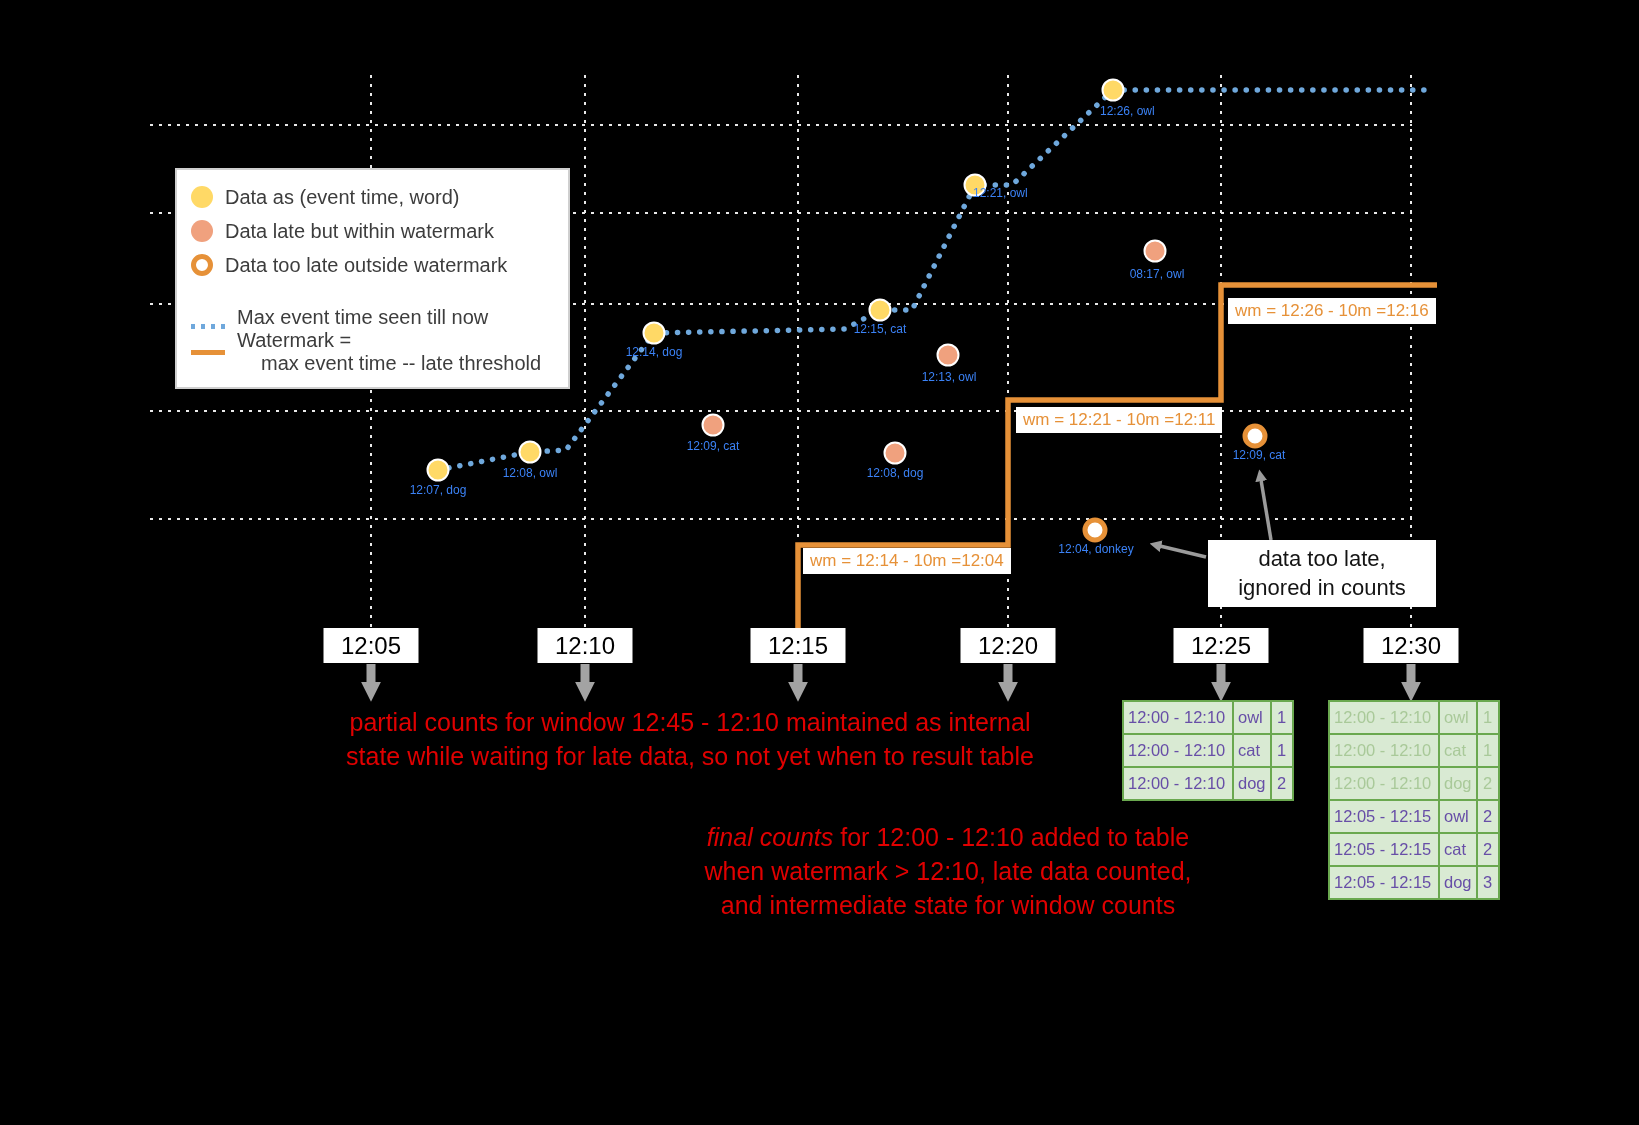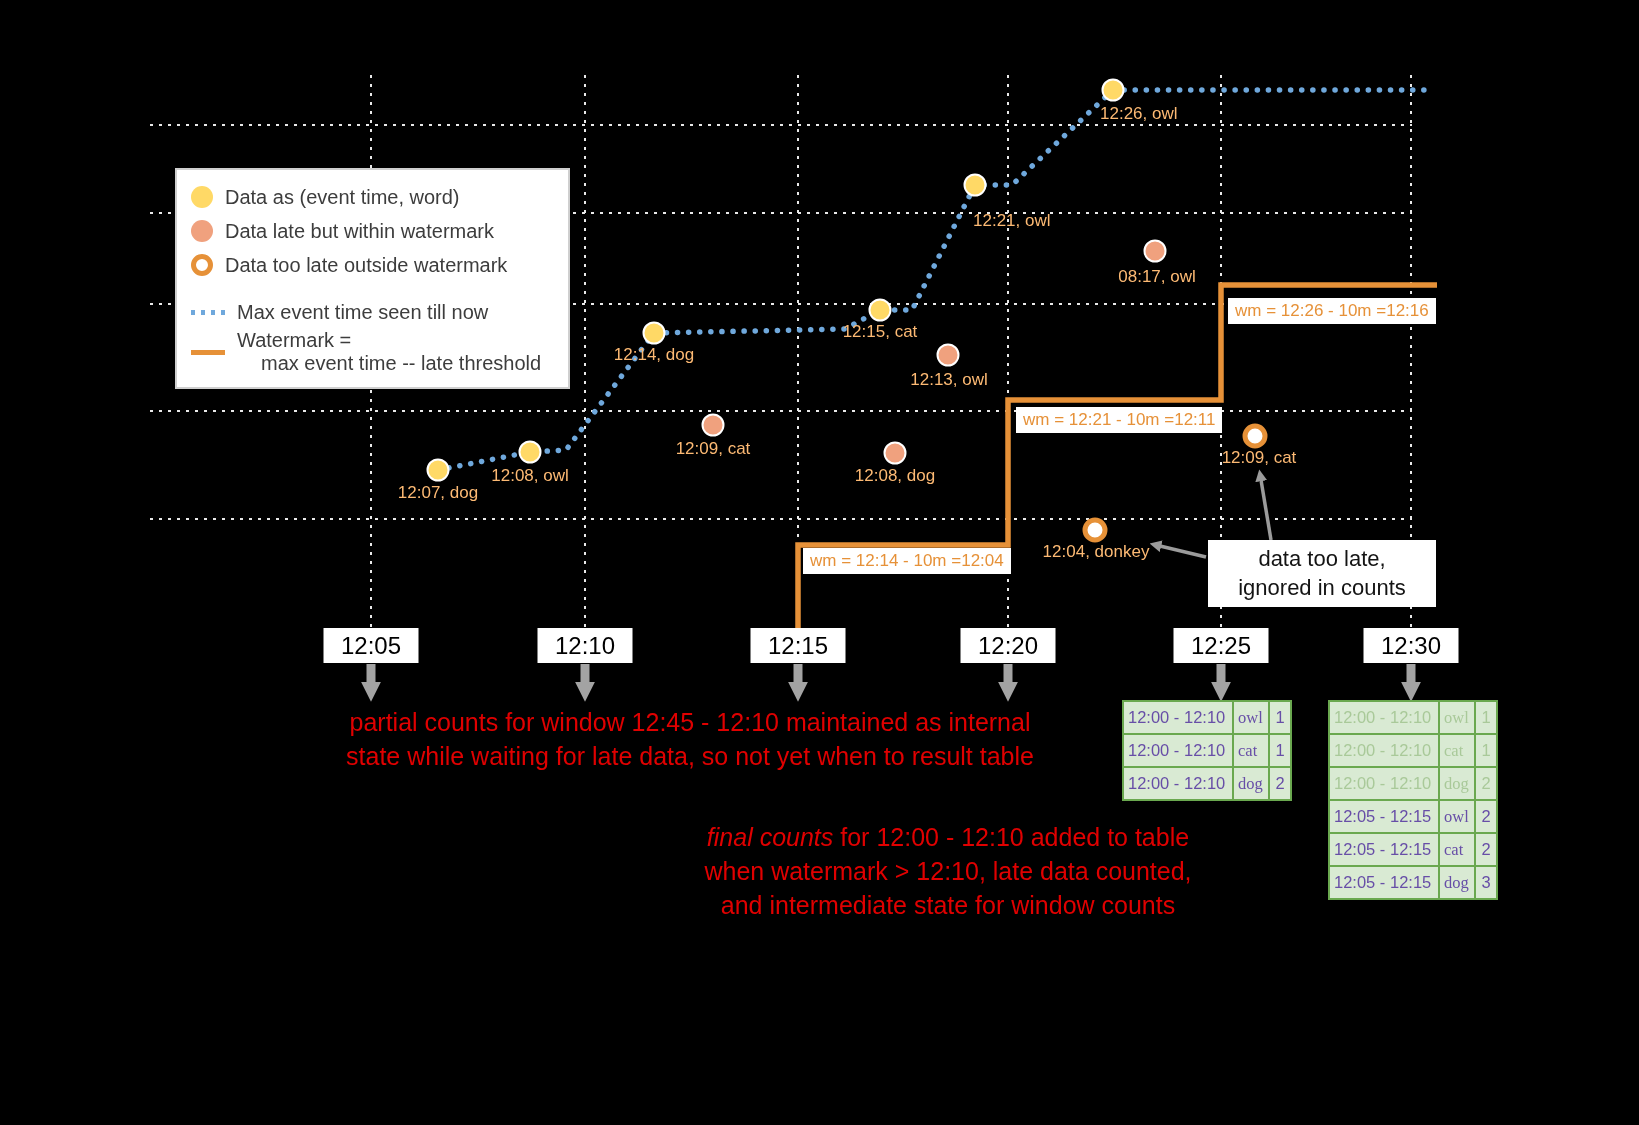--- a/index.html
+++ b/index.html
@@ -14,33 +14,33 @@
            background:repeating-linear-gradient(to right,#e9e9e9 0 3px, transparent 3px 9px); }
 
   .overlay { position:absolute; left:0; top:0; pointer-events:none; }
 
   
   .pt { position:absolute; width:23px; height:23px; border-radius:50%;
         border:2px solid #fff; transform:translate(-50%,-50%); }
   .pt.ontime { background:#ffd966; }
   .pt.late   { background:#f0a17e; }
   .pt.toolate{ background:#fff; border:5px solid #e69138; width:25px; height:25px; }
-  .ptlabel { position:absolute; font-size:17px; color:#fdba74; white-space:nowrap; }
+  .ptlabel { position:absolute; font-size:12px; color:#3b82f6; white-space:nowrap; }
   .ptlabel.ctr { transform:translateX(-50%); }
 
   
   .wmlabel { position:absolute; background:#fff; color:#e69138; font-size:17px;
              padding:3px 7px; white-space:nowrap; }
 
   
   .legend { position:absolute; left:175px; top:168px; width:395px; background:#fff;
             border:2px solid #cfcfcf; padding:10px 14px 12px; }
   .lrow { display:flex; align-items:center; gap:12px; min-height:34px;
           color:#3d3d3d; font-size:20px; }
-  .lrow.gaptop { margin-top:13px; }
+  .lrow.gaptop { margin-top:13px;align-items:flex-end; }
   .dot { width:22px; height:22px; border-radius:50%; flex:0 0 auto; }
   .dot.yellow { background:#ffd966; }
   .dot.salmon { background:#f0a17e; }
   .dot.hollow { background:#fff; border:5px solid #e69138; }
   .lsample { width:34px; height:5px; flex:0 0 auto; }
   .lsample.blue { background:repeating-linear-gradient(to right,#6fa8dc 0 4px, transparent 4px 10px); }
   .lsample.orange { background:#e69138; }
   .lwrap2 .second { padding-left:24px;text-align:right; }
 
   
@@ -53,21 +53,21 @@
 
   
   .note { position:absolute; left:1208px; top:540px; width:228px; background:#fff;
           color:#141414; font-size:22px; text-align:center; line-height:1.3; padding:5px 4px; }
 
   
   table.rt { position:absolute; border-collapse:collapse; background:#d9ead3; border:1px solid #b91c1c;padding-left:24px; }
   table.rt td { border:2px solid #6aa84f; font-size:16.5px; color:#674ea7;
                 height:33px; padding:0 4px; white-space:nowrap; }
   td.cwin { width:110px; }
-  td.cword { width:36px;font-family:Liberation Serif, serif; }
+  td.cword { width:36px; }
   td.ccount { width:22px; text-align:center; }
   tr.faded td { color:#a9c999; }
 </style>
 </head>
 <body>
 
 <div class="stage">
 
   <div class="vgrid" style="left:370px"></div>
   <div class="vgrid" style="left:584px"></div>
@@ -104,21 +104,21 @@
 
   <div class="pt ontime" style="left:438px;top:470px"></div>
   <div class="ptlabel ctr" style="left:438px;top:483px">12:07, dog</div>
   <div class="pt ontime" style="left:530px;top:452px"></div>
   <div class="ptlabel ctr" style="left:530px;top:466px">12:08, owl</div>
   <div class="pt ontime" style="left:654px;top:333px"></div>
   <div class="ptlabel ctr" style="left:654px;top:345px">12:14, dog</div>
   <div class="pt ontime" style="left:880px;top:310px"></div>
   <div class="ptlabel ctr" style="left:880px;top:322px">12:15, cat</div>
   <div class="pt ontime" style="left:975px;top:185px"></div>
-  <div class="ptlabel" style="left:973px;top:211px">12:21, owl</div>
+  <div class="ptlabel" style="left:973px;top:186px">12:21, owl</div>
   <div class="pt ontime" style="left:1113px;top:90px"></div>
   <div class="ptlabel" style="left:1100px;top:104px">12:26, owl</div>
 
   <div class="pt late" style="left:713px;top:425px"></div>
   <div class="ptlabel ctr" style="left:713px;top:439px">12:09, cat</div>
   <div class="pt late" style="left:895px;top:453px"></div>
   <div class="ptlabel ctr" style="left:895px;top:466px">12:08, dog</div>
   <div class="pt late" style="left:948px;top:355px"></div>
   <div class="ptlabel ctr" style="left:949px;top:370px">12:13, owl</div>
   <div class="pt late" style="left:1155px;top:251px"></div>

